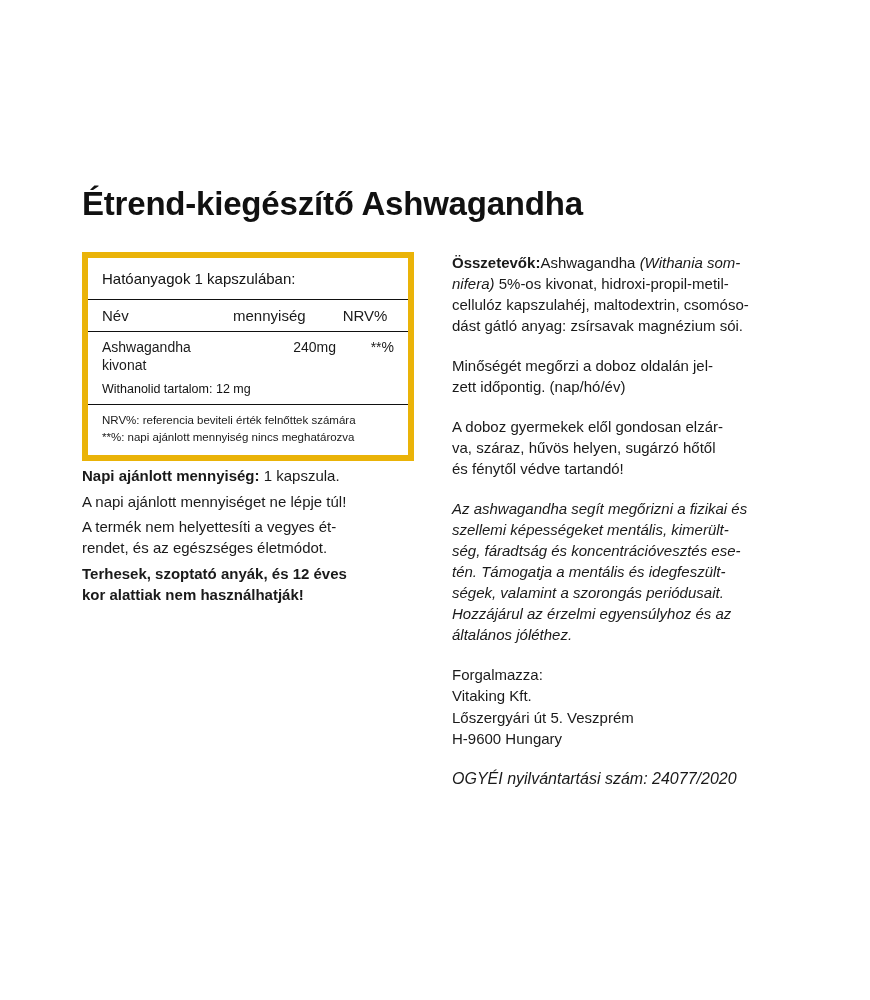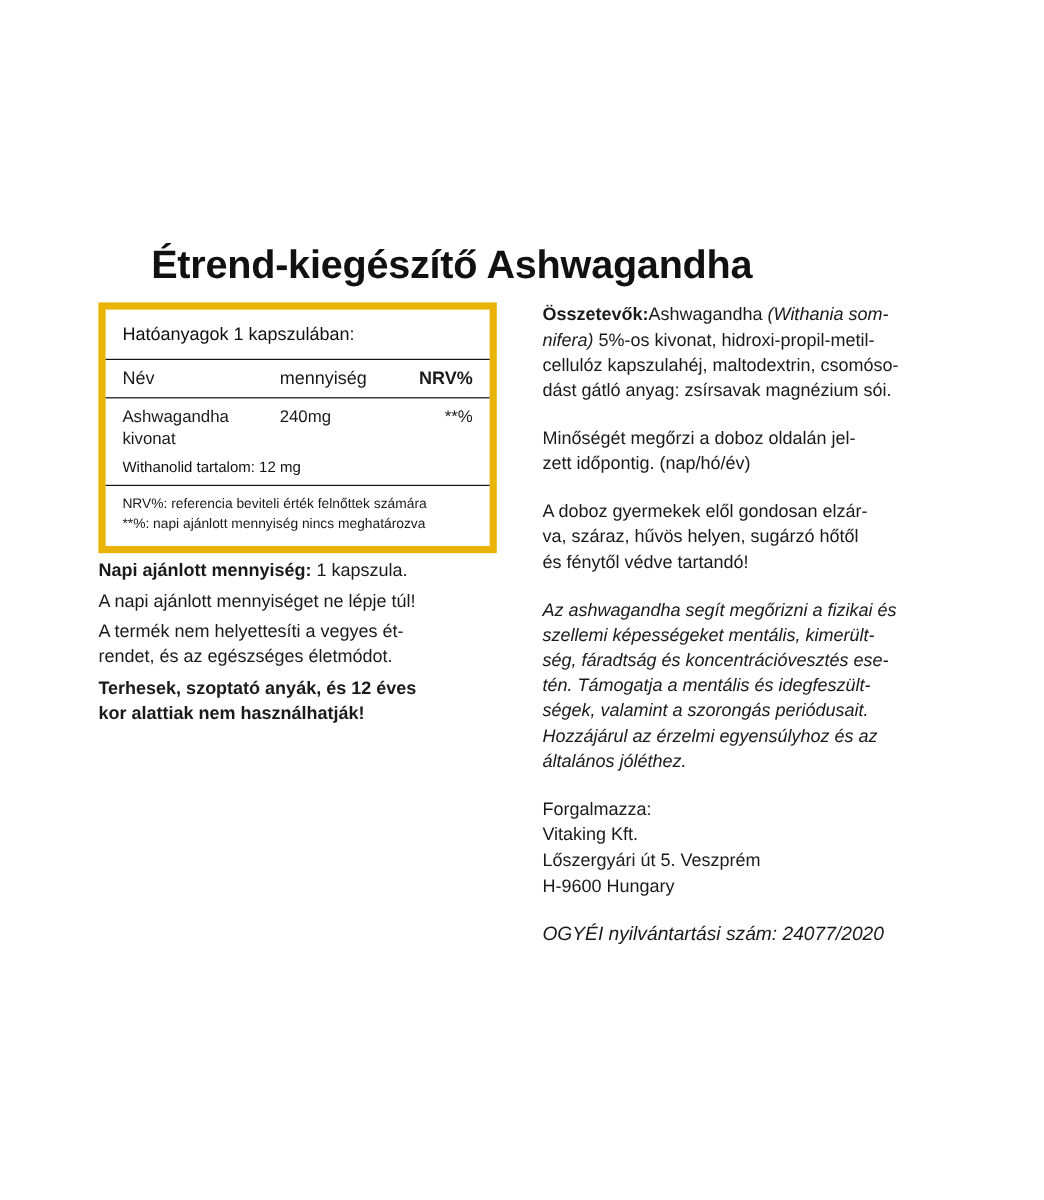--- a/index.html
+++ b/index.html
@@ -18,27 +18,26 @@
   .label-root {
     position: absolute;
     left: 0;
     top: 0;
     width: 870px;
     height: 1000px;
   }
   .title {
     position: absolute;
     left: 82px;
-    top: 202px;
+    top: 185px;
     font-size: 33px;
     font-weight: bold;
     letter-spacing: -0.2px;
     color: #111111;
     white-space: nowrap;
-    margin-left: 44px;
   }
   
   .left-col {
     position: absolute;
     left: 82px;
     top: 252px;
     width: 336px;
   }
   .facts-box {
     border: 6px solid #eab308;
@@ -55,29 +54,29 @@
     border-top: 1.5px solid #111;
     margin: 0 -14px 0 -14px;
   }
   .facts-colhead {
     display: flex;
     font-size: 15px;
     padding: 7px 0 7px 0;
   }
   .facts-colhead .c-name { width: 140px; }
   .facts-colhead .c-amt  { width: 110px; }
-  .facts-colhead .c-nrv  { width: 62px; text-align: right; font-weight: bold; }
+  .facts-colhead .c-nrv  { width: 62px; text-align: center; }
   .facts-row {
     display: flex;
     font-size: 14px;
     padding: 7px 0 2px 0;
     line-height: 1.25;
   }
   .facts-row .c-name { width: 140px; }
-  .facts-row .c-amt  { width: 110px; }
+  .facts-row .c-amt  { width: 110px; text-align: right; }
   .facts-row .c-nrv  { width: 62px; text-align: right; }
   .facts-sub {
     font-size: 12.5px;
     padding: 6px 0 8px 0;
     color: #111;
   }
   .facts-foot {
     font-size: 11.5px;
     line-height: 1.45;
     padding-top: 7px;

